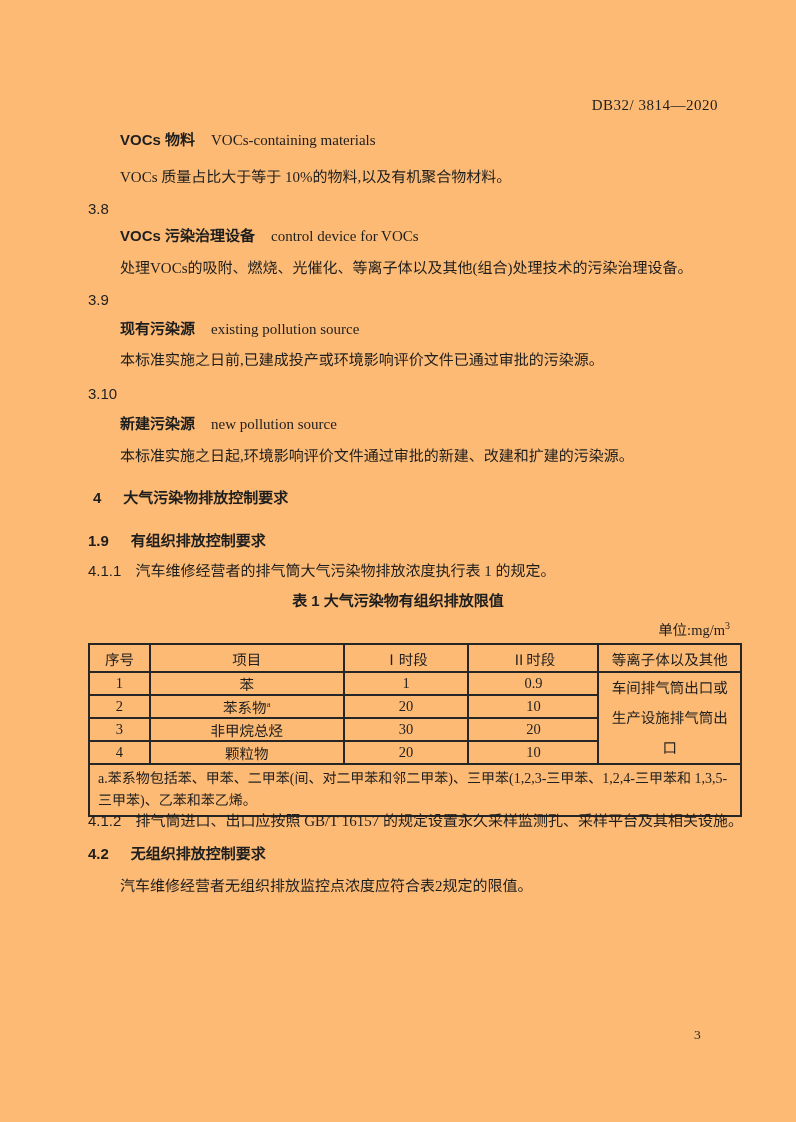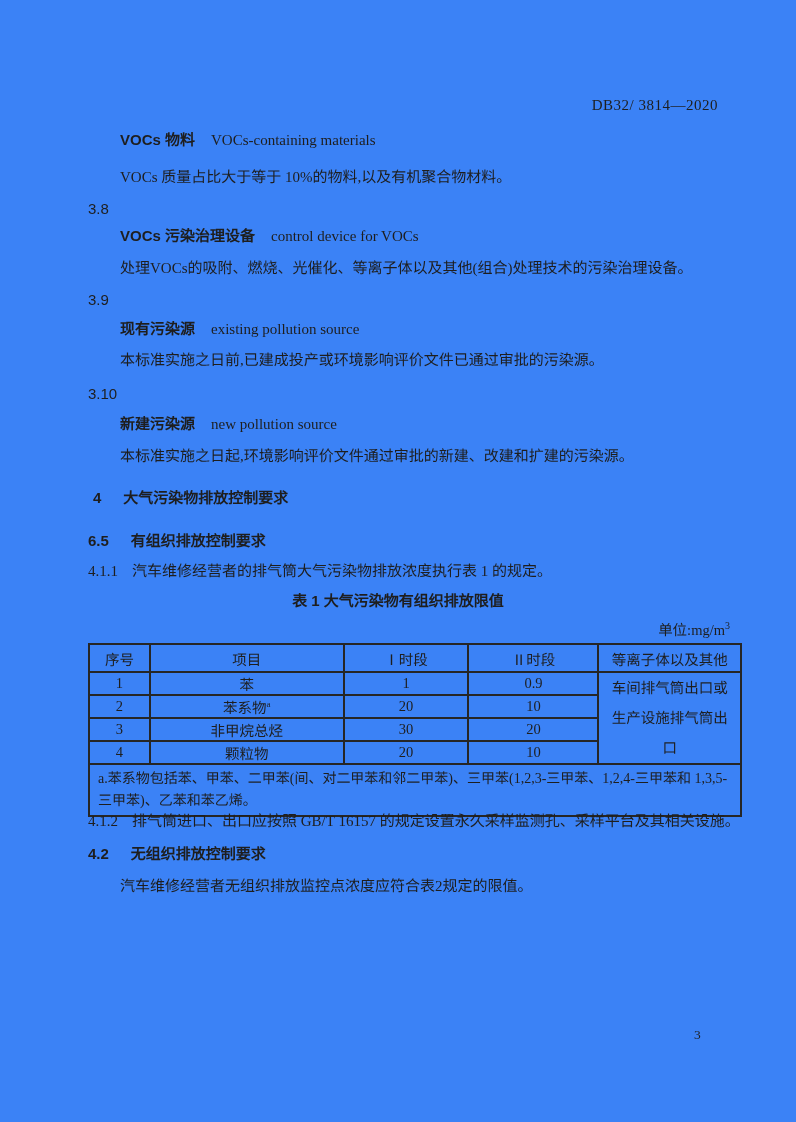--- a/index.html
+++ b/index.html
@@ -1,19 +1,19 @@
 <!DOCTYPE html>
 <html lang="zh-CN"><head>
 <meta charset="utf-8">
 <style>
   html,body{margin:0;padding:0;background:#ffffff;}
   .page{
     position:relative;
     width:796px;height:1122px;
-    background:#3b82f6;
+    background:#fdba74;
     color:#1e1e1e;
     font-family:"Liberation Serif", serif;
     font-size:15px;
     overflow:hidden;
   }
   .abs{position:absolute;white-space:nowrap;line-height:18px;}
   
   #doc-number{top:96px;right:78px;font-size:15px;letter-spacing:0.5px;}
   
   .term .zh{font-family:"Liberation Sans",sans-serif;font-weight:bold;}
@@ -31,21 +31,21 @@
   #p-3101{top:415px;left:120px;}
   #p-3102{top:447px;left:120px;}
   
   .h-bold{font-family:"Liberation Sans",sans-serif;font-weight:bold;}
   #h-4  {top:489px;left:93px;}
   #h-41 {top:532px;left:88px;}
   #c-411{top:562px;left:88px;}
   #c-412{top:812px;left:88px;}
   #h-42 {top:845px;left:88px;}
   #p-42 {top:877px;left:120px;}
-  .cnum{font-family:Liberation Serif, serif;margin-right:14px;}
+  .cnum{font-family:Liberation Sans, sans-serif;margin-right:14px;}
   .hnum{margin-right:22px;}
   
   #tbl-caption{top:592px;left:0;width:796px;text-align:center;}
   #unit-line{top:617px;right:66px;font-size:14.5px;}
   #unit-line sup{font-size:10px;}
   
   #table1{
     position:absolute;top:643px;left:88px;
     border-collapse:collapse;
     table-layout:fixed;
@@ -117,21 +117,21 @@
   <div class="abs" id="p-3102">本标准实施之日起,环境影响评价文件通过审批的新建、改建和扩建的污染源。</div>
   <div class="abs term" id="p-3101">
     <span class="zh">新建污染源</span><span class="en">new pollution source</span>
   </div>
 
   <div class="abs h-bold" id="h-4">
     <span class="hnum">4</span><span>大气污染物排放控制要求</span>
   </div>
 
   <div class="abs h-bold" id="h-41">
-    <span class="hnum">6.5</span><span>有组织排放控制要求</span>
+    <span class="hnum">1.9</span><span>有组织排放控制要求</span>
   </div>
 
   <div class="abs" id="c-411">
     <span class="cnum">4.1.1</span><span>汽车维修经营者的排气筒大气污染物排放浓度执行表 1 的规定。</span>
   </div>
 
   <div class="abs h-bold" id="tbl-caption">表 1  大气污染物有组织排放限值</div>
   <div class="abs" id="unit-line">
     <span>单位:mg/m</span><sup>3</sup>
   </div>

